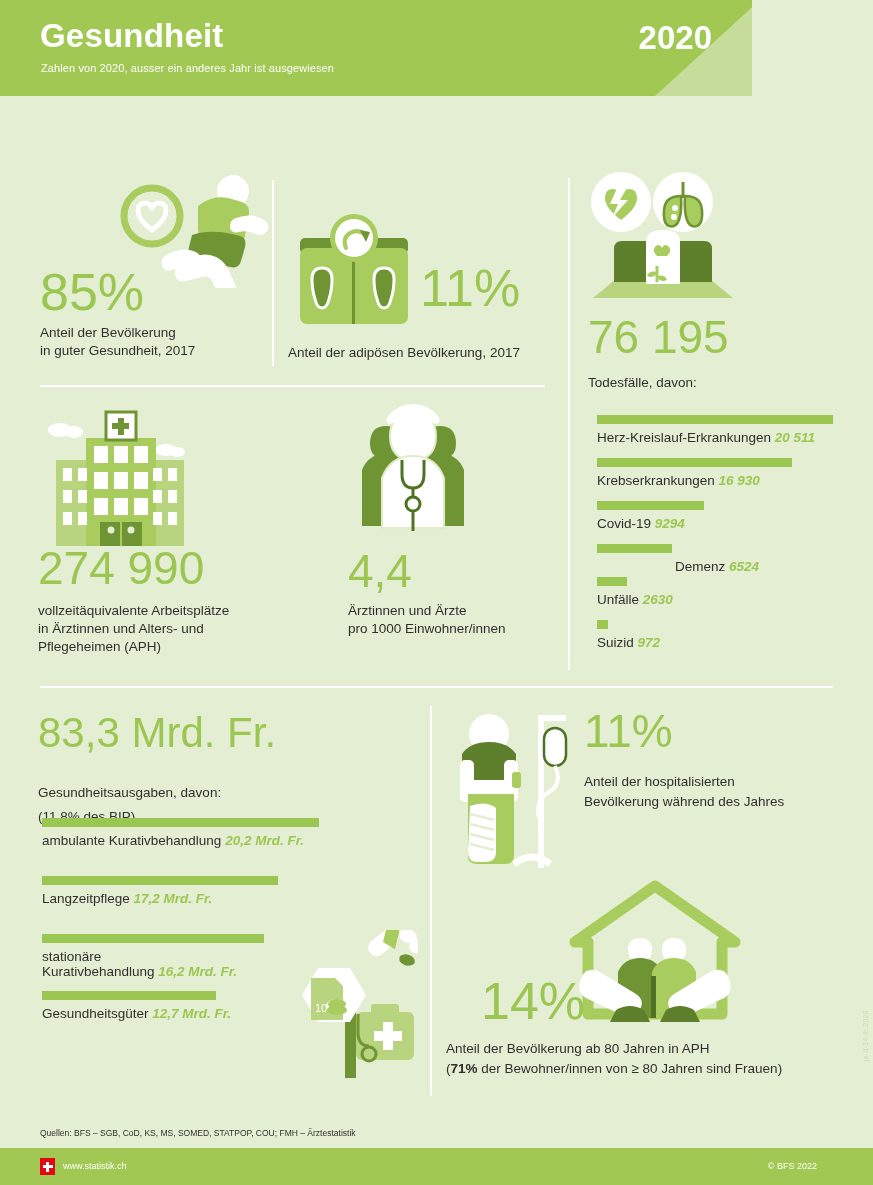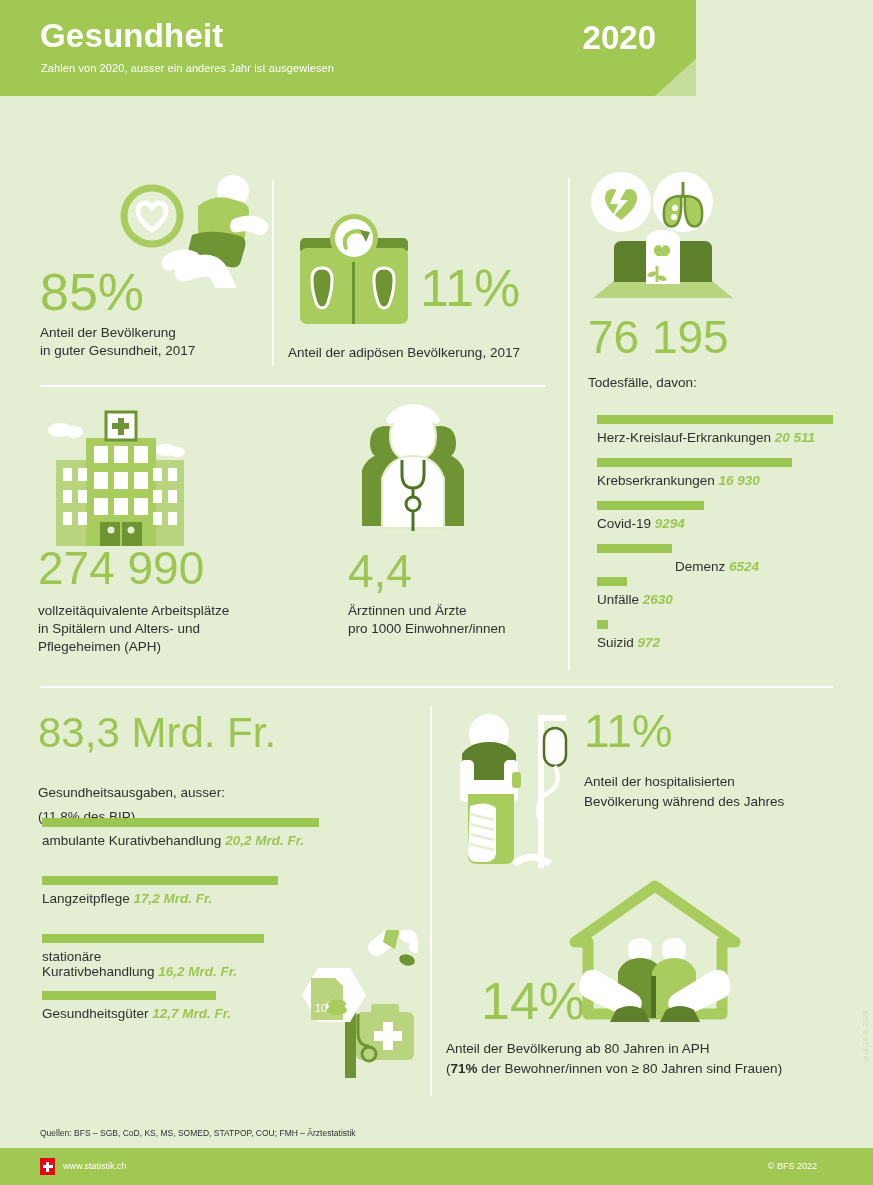--- a/index.html
+++ b/index.html
@@ -7,21 +7,21 @@
     width:873px;height:1185px;
     background:#e4eed2;
     font-family:"Liberation Sans","DejaVu Sans",sans-serif;
     color:#2f2f2f;
     overflow:hidden;
     position:relative;
   }
   .page{position:relative;width:873px;height:1185px;background:#e4eed2;overflow:hidden;}
 
   
-  .header{position:absolute;left:0;top:0;width:696px;height:96px;background:#e4eed2;overflow:hidden;}
+  .header{position:absolute;left:0;top:0;width:752px;height:96px;background:#e4eed2;overflow:hidden;}
   .header-band{position:absolute;left:0;top:0;width:873px;height:96px;background:#c5dc9b;}
   .header-green{position:absolute;left:0;top:0;width:760px;height:96px;background:#a0c852;
      clip-path:polygon(0 0,760px 0,655px 96px,0 96px);}
   .header-title{position:absolute;left:40px;top:17px;font-size:33px;font-weight:bold;color:#ffffff;letter-spacing:0.2px;}
   .header-sub{position:absolute;left:41px;top:62px;font-size:11px;color:#ffffff;letter-spacing:0.1px;}
   .header-year{position:absolute;right:40px;top:19px;font-size:33px;font-weight:bold;color:#ffffff;}
 
   
   .big-num{color:#9cc652;font-weight:300;line-height:1;}
   .cap{font-size:13.5px;line-height:18px;color:#2f2f2f;text-align:center;}
@@ -188,21 +188,21 @@
           <rect x="96" y="100" width="14" height="17"></rect>
       </g>
       <rect x="62" y="124" width="42" height="24" fill="#6e9434"></rect>
       <rect x="82" y="124" width="2" height="24" fill="#a8cc5e"></rect>
       <circle cx="73" cy="132" r="3.5" fill="#e4eed2"></circle>
         <circle cx="93" cy="132" r="3.5" fill="#e4eed2"></circle>
     </svg>
   </div>
   <div class="big-num" style="position:absolute;left:38px;top:545px;font-size:46px;">274 990</div>
   <div class="cap" style="position:absolute;left:38px;top:602px;">vollzeitäquivalente Arbeitsplätze</div>
-  <div class="cap" style="position:absolute;left:38px;top:620px;">in Spitälern und Alters- und</div>
+  <div class="cap" style="position:absolute;left:38px;top:620px;">in Ärztinnen und Alters- und</div>
   <div class="cap" style="position:absolute;left:38px;top:638px;">Pflegeheimen (APH)</div>
 
   <div class="ico" style="left:348px;top:400px;width:130px;height:148px;">
     <svg width="130" height="148" viewBox="0 0 130 148">
       <path d="M22 44 q0 -18 16 -18 q16 0 16 18 q0 10 -8 14 q-8 4 -16 0 q-8 -4 -8 -14z" fill="#6e9434"></path>
       <path d="M14 70 q6 -16 24 -16 q18 0 24 16 v56 h-48z" fill="#6e9434"></path>
       <path d="M76 44 q0 -18 16 -18 q16 0 16 18 q0 10 -8 14 q-8 4 -16 0 q-8 -4 -8 -14z" fill="#6e9434"></path>
       <path d="M68 70 q6 -16 24 -16 q18 0 24 16 v56 h-48z" fill="#6e9434"></path>
       <path d="M42 36 q0 -22 23 -22 q23 0 23 22 q0 16 -11 22 q-12 6 -24 0 q-11 -6 -11 -22z" fill="#ffffff" stroke="#e0ecc6" stroke-width="2"></path>
       <path d="M40 16 q10 -12 25 -12 q15 0 25 12 q4 6 -2 8 q-23 -8 -46 0 q-6 -2 -2 -8z" fill="#ffffff"></path>
@@ -212,21 +212,21 @@
       <circle cx="65" cy="104" r="7" fill="none" stroke="#4f7324" stroke-width="3"></circle>
       <path d="M65 111 v20" stroke="#4f7324" stroke-width="3"></path>
     </svg>
   </div>
   <div class="big-num" style="position:absolute;left:348px;top:548px;font-size:46px;">4,4</div>
   <div class="cap" style="position:absolute;left:348px;top:602px;">Ärztinnen und Ärzte</div>
   <div class="cap" style="position:absolute;left:348px;top:620px;">pro 1000 Einwohner/innen</div>
 
   <div class="big-num" style="position:absolute;left:38px;top:712px;font-size:42px;">83,3 Mrd. Fr.</div>
   <div class="cap" style="position:absolute;left:38px;top:808px;">(11,8% des BIP)</div>
-  <div class="cap" style="position:absolute;left:38px;top:784px;">Gesundheitsausgaben, ausser:</div>
+  <div class="cap" style="position:absolute;left:38px;top:784px;">Gesundheitsausgaben, davon:</div>
 
   <div id="exp-bars" style="position:absolute;left:42px;top:818px;width:290px;">
       <div style="margin-bottom: 28px;">
         <div class="bar" style="width: 277px; background: rgb(156, 198, 82);"></div>
         <div class="barlabel" style="white-space: normal;"><span>ambulante Kurativbehandlung </span><span class="val">20,2 Mrd. Fr.</span></div>
       </div>
       <div style="margin-bottom: 28px;">
         <div class="bar" style="width: 236px; background: rgb(156, 198, 82);"></div>
         <div class="barlabel" style="white-space: normal;"><span>Langzeitpflege </span><span class="val">17,2 Mrd. Fr.</span></div>
       </div>

